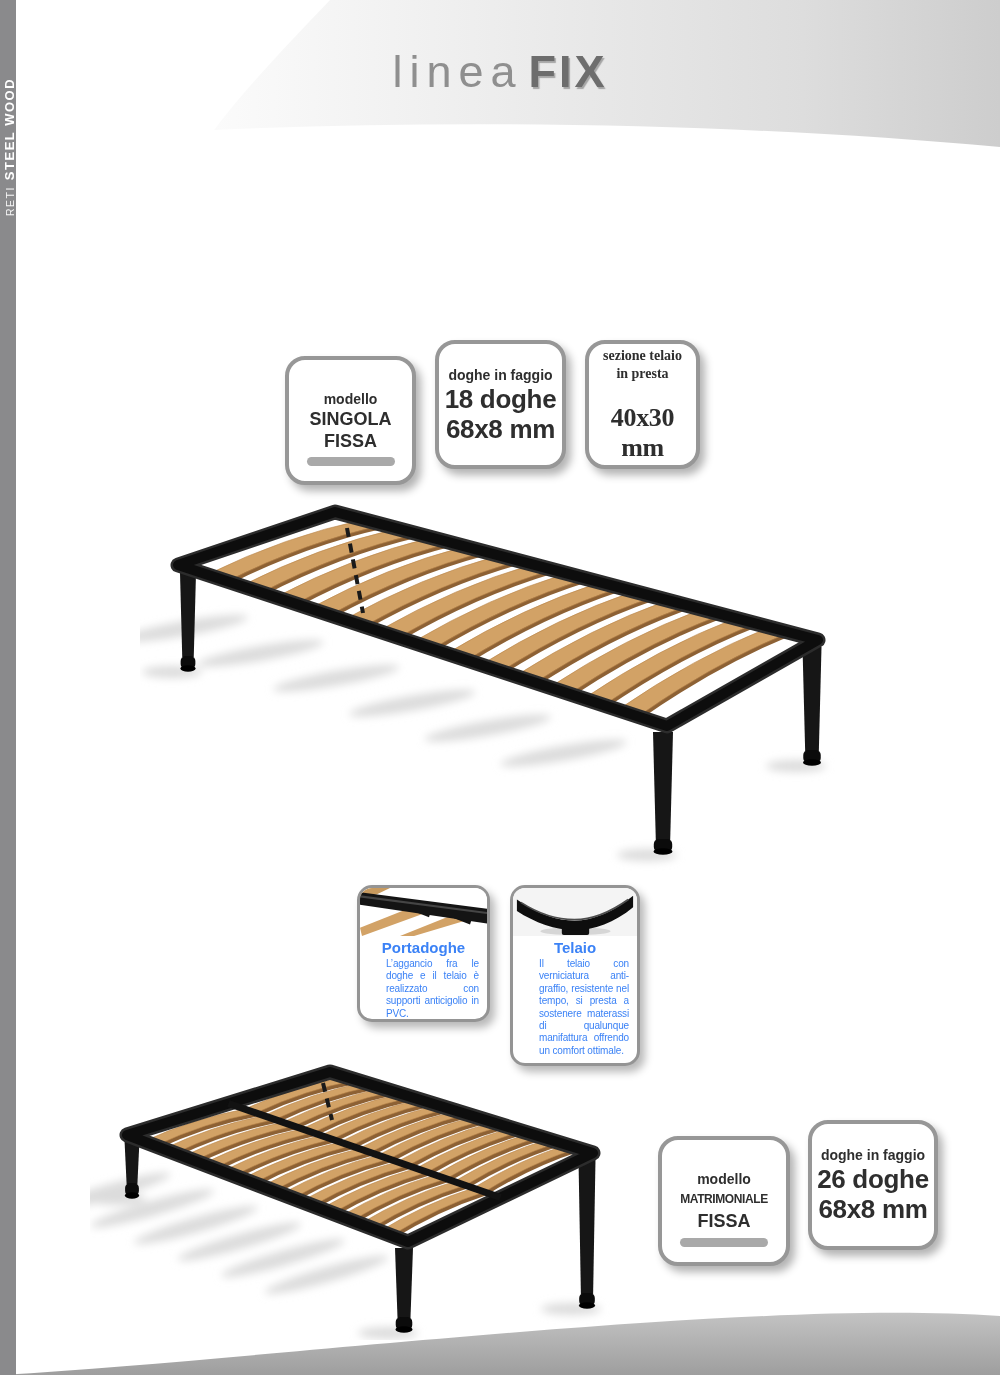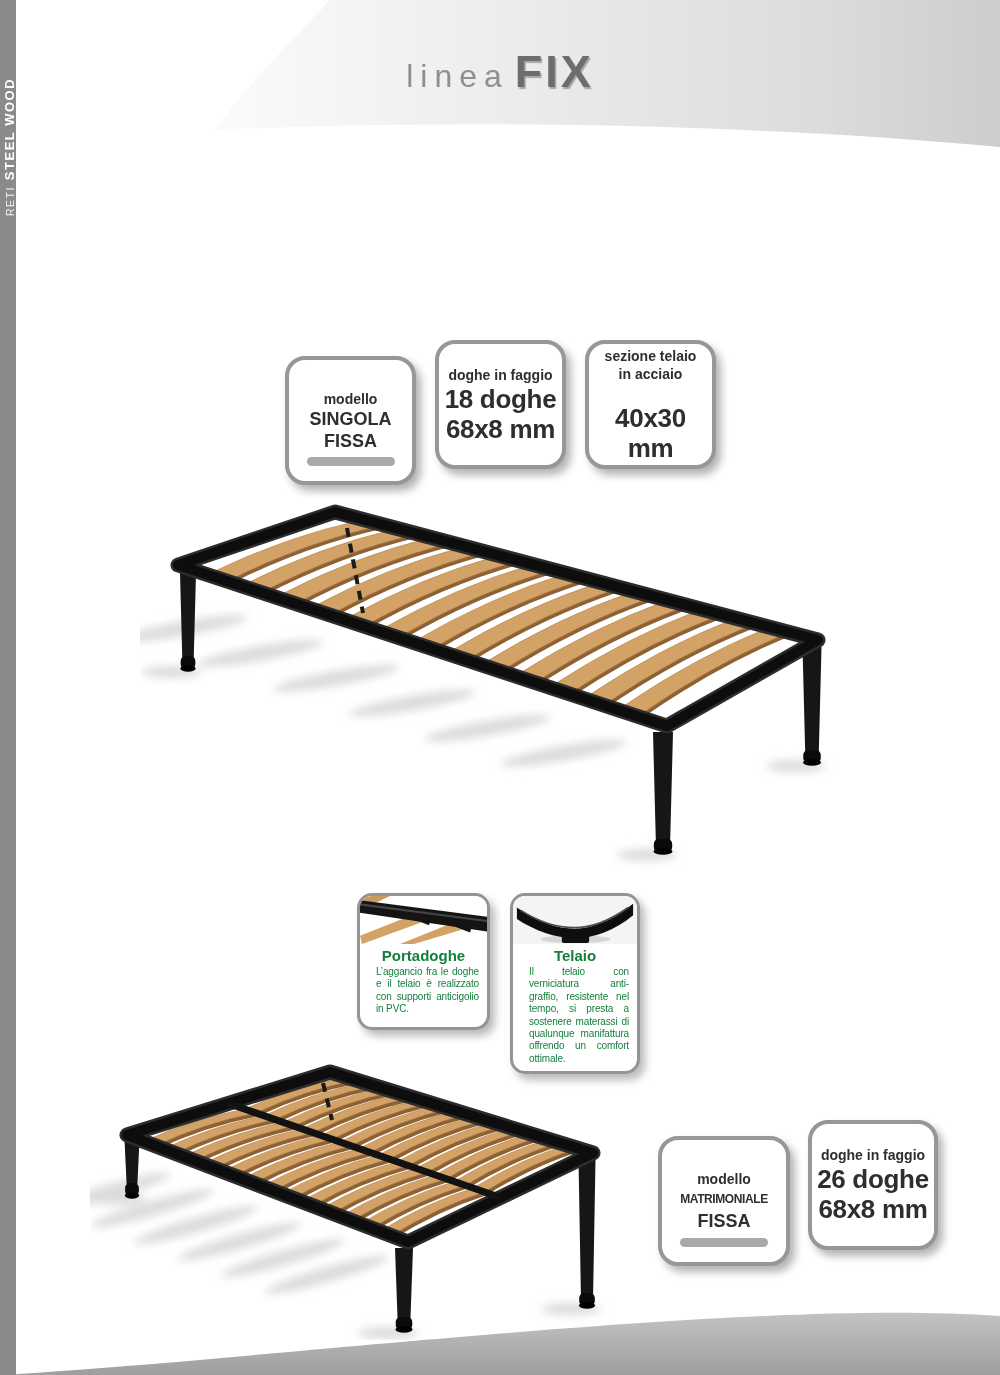--- a/index.html
+++ b/index.html
@@ -4,21 +4,21 @@
 <style>
   html,body{margin:0;padding:0;background:#fff;}
   #page{position:relative;width:1000px;height:1375px;margin:0 auto;overflow:hidden;
         background:#ffffff;font-family:"Liberation Sans",sans-serif;}
   svg{display:block;}
 
   
   #header-svg{position:absolute;left:0;top:0;}
   #page-title{position:absolute;left:0;top:46px;width:1000px;text-align:center;
               user-select:none;white-space:nowrap;}
-  #page-title .t-light{font-size:32px;font-weight:400;color:#8f8f8f;letter-spacing:7px;}
+  #page-title .t-light{font-size:45px;font-weight:400;color:#8f8f8f;letter-spacing:7px;}
   #page-title .t-bold{font-size:45px;font-weight:700;color:#6d6d6d;letter-spacing:3px;
               margin-left:6px;text-shadow:1.5px 2px 1px rgba(40,40,40,.35);}
 
   
   #sidebar{position:absolute;left:0;top:0;width:16px;height:1375px;background:#8a8a8c;z-index:30;}
   #sidebar-brand{position:absolute;left:1px;top:216px;transform-origin:0 0;transform:rotate(-90deg);
               white-space:nowrap;color:#ffffff;letter-spacing:1.5px;line-height:16px;}
   #sidebar-brand .b-light{font-size:10.5px;font-weight:400;opacity:.92;}
   #sidebar-brand .b-bold{font-size:13px;font-weight:700;}
 
@@ -33,24 +33,24 @@
          align-items:center;justify-content:center;color:#2e2e2e;text-align:center;box-sizing:border-box;}
   .badge .l1{font-size:14px;font-weight:700;line-height:18px;}
   .badge .big{font-size:26px;font-weight:700;line-height:30px;letter-spacing:-.3px;}
   .badge .mid{font-size:18px;font-weight:700;line-height:22px;}
   .badge.with-bar{justify-content:center;margin-top:16px;}
   .bar{position:absolute;bottom:15px;left:50%;transform:translateX(-50%);
        width:88px;height:9px;border-radius:5px;background:#a9a9a9;}
 
   
   .card{position:absolute;background:#fff;border:3.5px solid #949494;border-radius:15px;
-        box-shadow:5px 6px 8px rgba(0,0,0,.28);overflow:hidden;color:#15803d;box-sizing:border-box;margin-top:8px;}
+        box-shadow:5px 6px 8px rgba(0,0,0,.28);overflow:hidden;color:#3b82f6;box-sizing:border-box;}
   .card .photo{width:100%;height:48px;}
   .card .c-title{font-size:15px;font-weight:700;text-align:center;margin-top:3px;line-height:17px;}
-  .card .c-text{font-size:10px;line-height:12.4px;text-align:justify;padding:2px 8px 0 16px;
+  .card .c-text{font-size:10px;line-height:12.4px;text-align:justify;padding:2px 8px 0 26px;
         letter-spacing:-.15px;}
 
   
   #bed-single{position:absolute;left:140px;top:495px;}
   #bed-double{position:absolute;left:90px;top:1040px;}
   #footer-curve{position:absolute;left:0;top:1300px;z-index:20;}
 </style>
 </head>
 <body>
 
@@ -79,23 +79,23 @@
     <div class="mid">FISSA</div>
     <div class="bar"></div>
   </div>
 
   <div class="badge" style="left:435px;top:340px;width:131px;height:129px;">
     <div class="l1">doghe in faggio</div>
     <div class="big">18 doghe</div>
     <div class="big">68x8 mm</div>
   </div>
 
-  <div class="badge" style="left:585px;top:340px;width:131px;height:129px;">
+  <div class="badge" style="left:585px;top:340px;width:115px;height:129px;font-family:Liberation Serif, serif;">
     <div class="l1">sezione telaio</div>
-    <div class="l1">in acciaio</div>
+    <div class="l1">in presta</div>
     <div class="big" style="margin-top:20px;">40x30 mm</div>
   </div>
 
   <svg id="bed-single" width="730" height="400" viewBox="0 0 730 400">
       <defs>
         <filter id="bed-single-b" x="-60%" y="-60%" width="220%" height="220%">
           <feGaussianBlur stdDeviation="4.5"></feGaussianBlur>
         </filter>
       </defs>
       <g fill="#dcdcdc" filter="url(#bed-single-b)">

